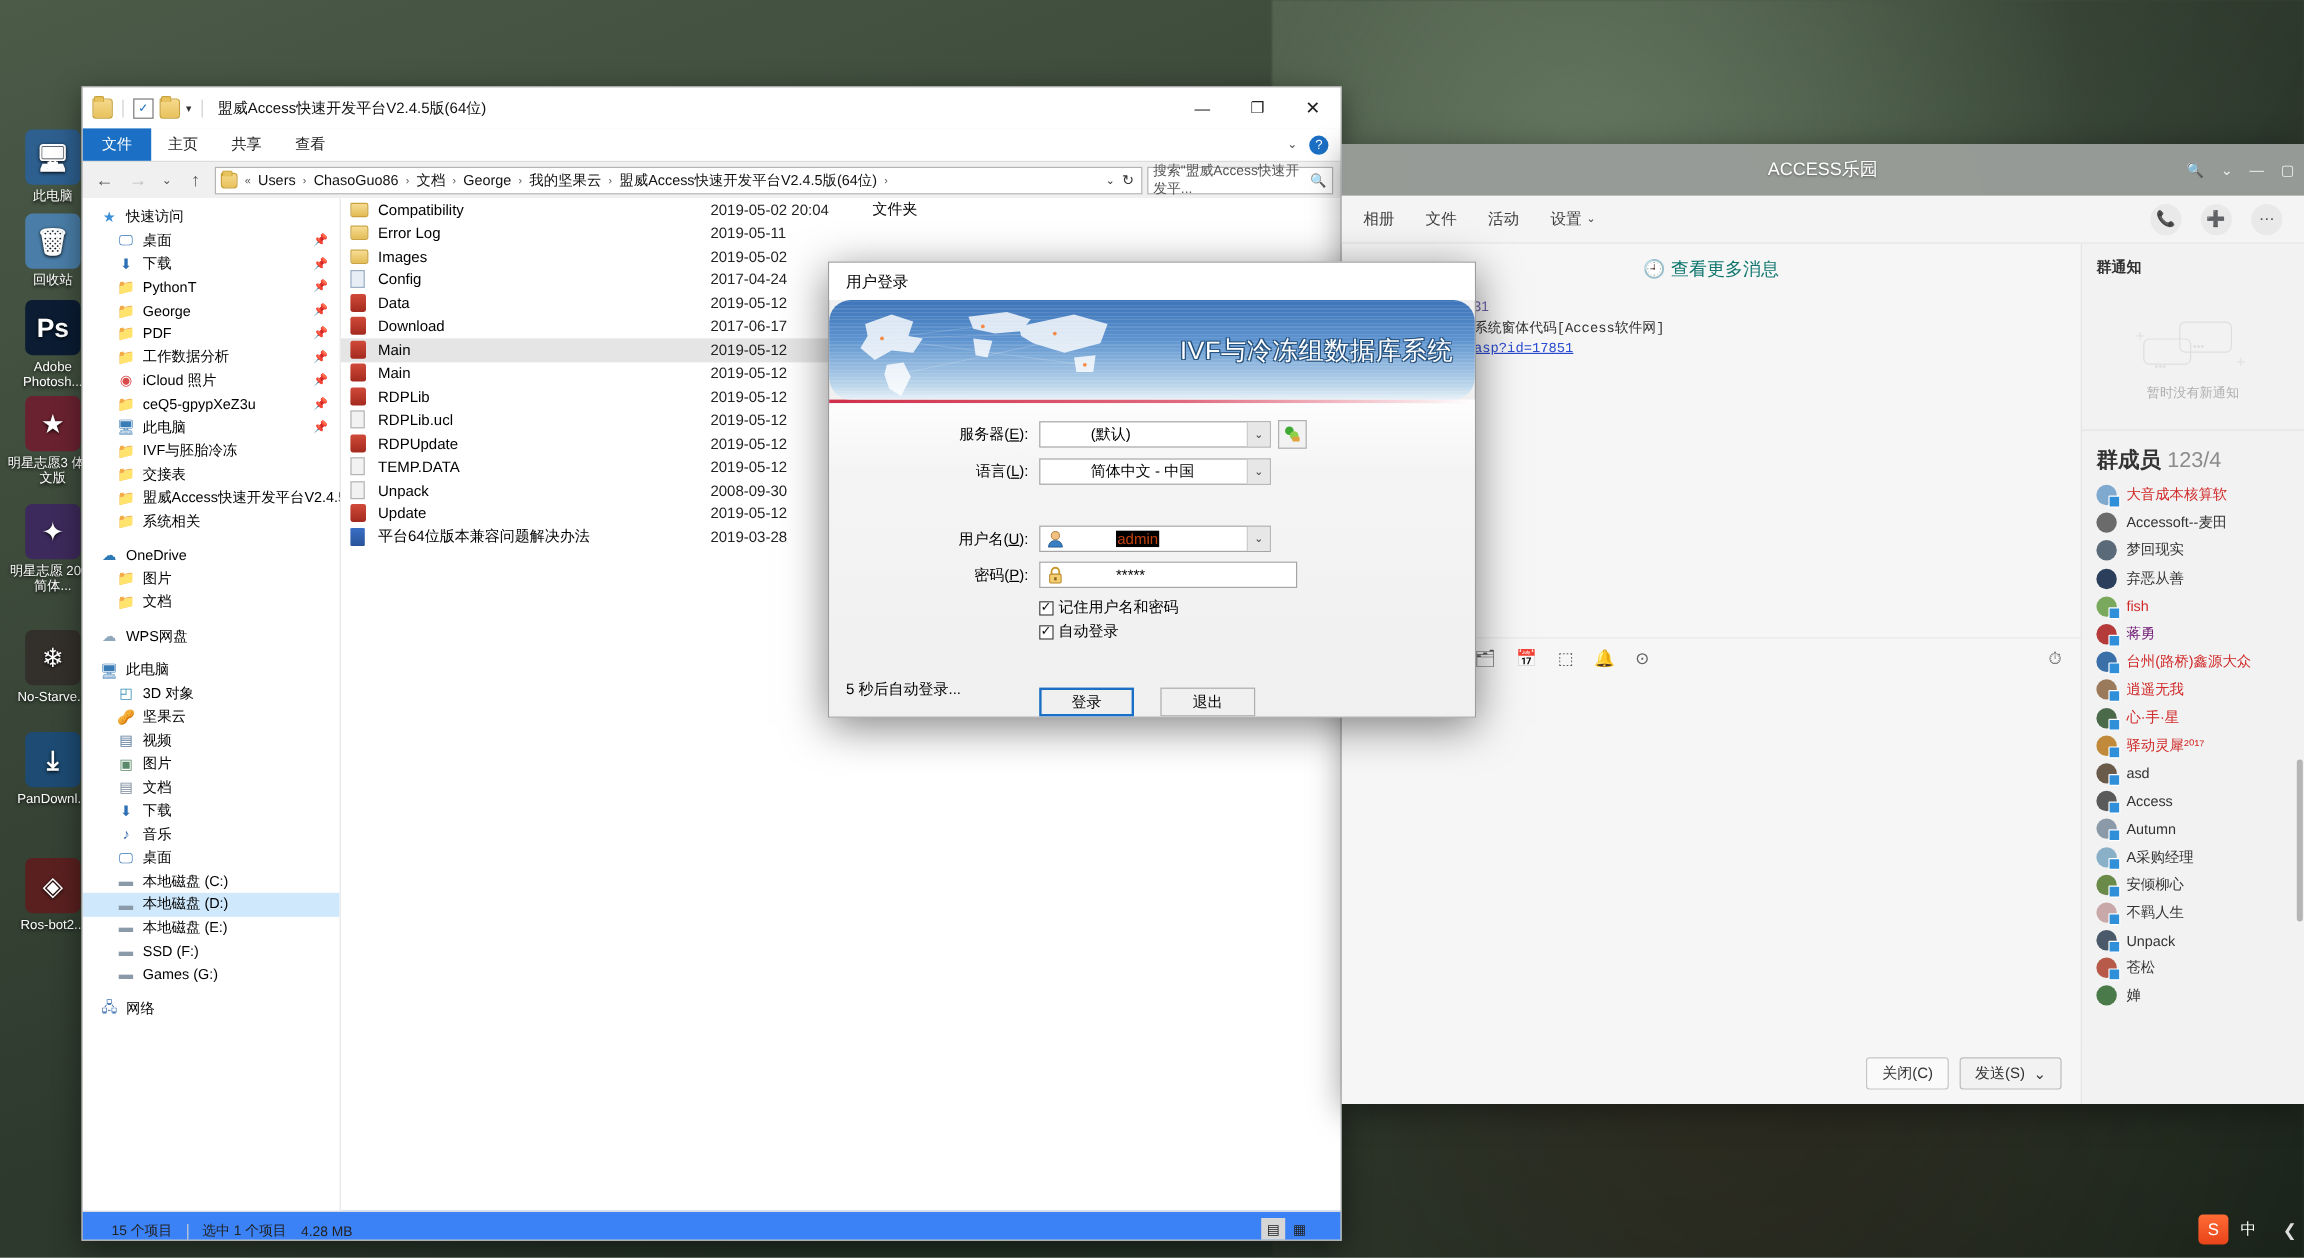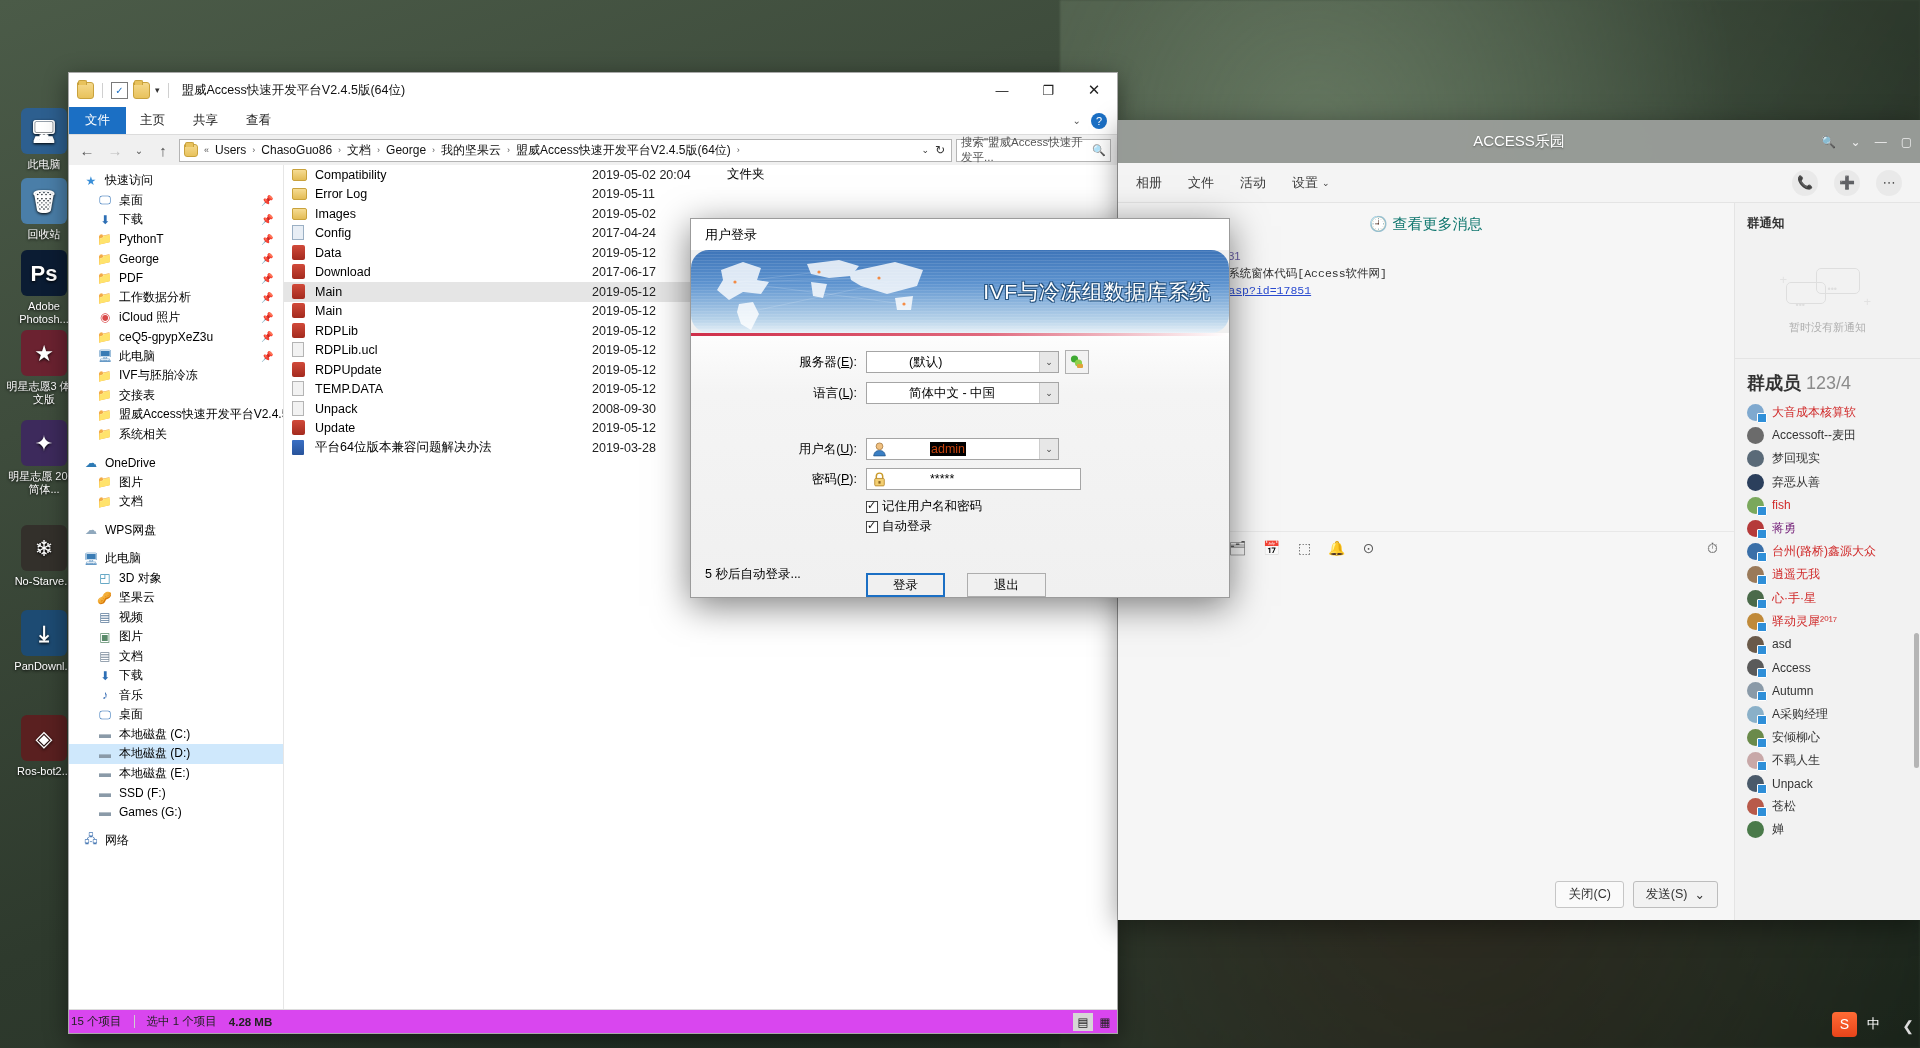--- a/index.html
+++ b/index.html
@@ -103,22 +103,22 @@
   .c-name { width:300px; } .c-date { width:135px; } .c-type { width:110px; }
   .c-size { width:95px; }
   .frow { height:19.5px; display:flex; align-items:center; font-size:12.5px;
     color:#000; }
   .frow.sel { background:#e5e5e5; }
   .frow .fic { width:16px; height:16px; margin:0 7px 0 8px; flex:none; position:relative; }
   .frow .fn { width:277px; white-space:nowrap; overflow:hidden; }
   .frow .fd { width:135px; color:#222; } .frow .ft { width:110px; }
   .frow .fs { width:95px; text-align:right; padding-right:14px; }
 
-  .statusbar { height:24px; background:#d946ef; border-top:1px solid #dcdcdc;
-    display:flex; align-items:center; font-size:11.5px; color:#222; padding:0 2px; }
+  .statusbar { height:24px; background:#3b82f6; border-top:1px solid #dcdcdc;
+    display:flex; align-items:flex-end; font-size:11.5px; color:#222; padding:0 24px; }
   .sb-sep { width:1px; height:13px; background:#cfcfcf; margin:0 12px; }
   .sb-views { margin-left:auto; display:flex; gap:2px; }
   .vbtn { width:20px; height:18px; display:flex; align-items:center;
     justify-content:center; }
   .vbtn.on { background:#d6d6d6; }
 
   
   #qq { position:absolute; left:1118px; top:120px; width:802px; height:800px;
     background:rgba(244,244,244,.97); box-shadow:0 6px 26px rgba(0,0,0,.4);
     display:flex; flex-direction:column; overflow:hidden; }
@@ -625,21 +625,21 @@
             <span class="fs"></span>
           </div>
         </div>
     </div>
   </div>
 
   <div class="statusbar">
     <span>15 个项目</span>
     <span class="sb-sep"></span>
     <span>选中 1 个项目</span>
-    <span style="margin-left:12px;font-weight:bold;">4.28 MB</span>
+    <span style="margin-left:12px;">4.28 MB</span>
     <span class="sb-views">
       <span class="vbtn on">▤</span>
       <span class="vbtn">▦</span>
     </span>
   </div>
 </div>
 
 <div id="qq">
   <div class="qq-head">
     <div class="t">ACCESS乐园</div>

